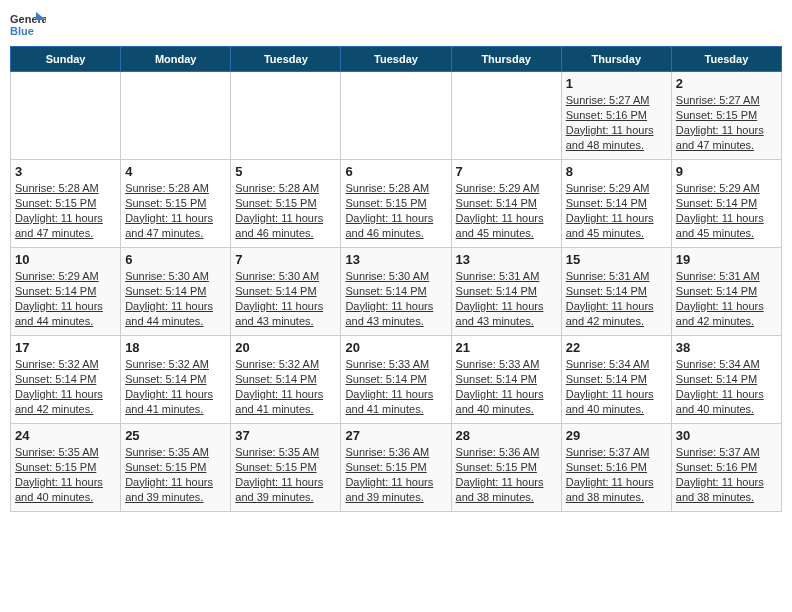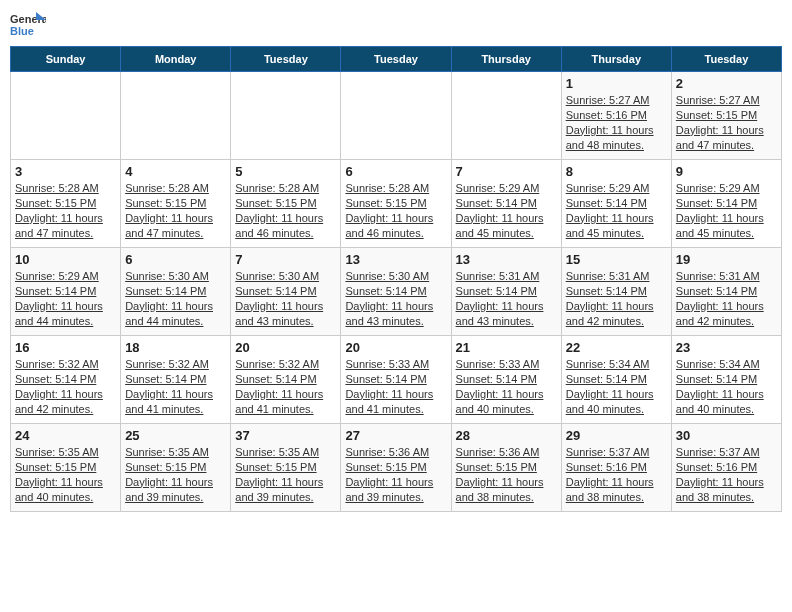--- a/index.html
+++ b/index.html
@@ -231,21 +231,21 @@
         <td>
           <span class="day-number">19</span>
           <div class="day-info" style="white-space: pre-line;">Sunrise: 5:31 AM
 Sunset: 5:14 PM
 Daylight: 11 hours
 and 42 minutes.</div>
         </td>
       </tr>
       <tr>
         <td>
-          <span class="day-number">16</span>
+          <span class="day-number">17</span>
           <div class="day-info" style="white-space: pre-line;">Sunrise: 5:32 AM
 Sunset: 5:14 PM
 Daylight: 11 hours
 and 42 minutes.</div>
         </td>
         <td>
           <span class="day-number">18</span>
           <div class="day-info" style="white-space: pre-line;">Sunrise: 5:32 AM
 Sunset: 5:14 PM
 Daylight: 11 hours
@@ -273,21 +273,21 @@
 and 40 minutes.</div>
         </td>
         <td>
           <span class="day-number">22</span>
           <div class="day-info" style="white-space: pre-line;">Sunrise: 5:34 AM
 Sunset: 5:14 PM
 Daylight: 11 hours
 and 40 minutes.</div>
         </td>
         <td>
-          <span class="day-number">23</span>
+          <span class="day-number">38</span>
           <div class="day-info" style="white-space: pre-line;">Sunrise: 5:34 AM
 Sunset: 5:14 PM
 Daylight: 11 hours
 and 40 minutes.</div>
         </td>
       </tr>
       <tr>
         <td>
           <span class="day-number">24</span>
           <div class="day-info" style="white-space: pre-line;">Sunrise: 5:35 AM

